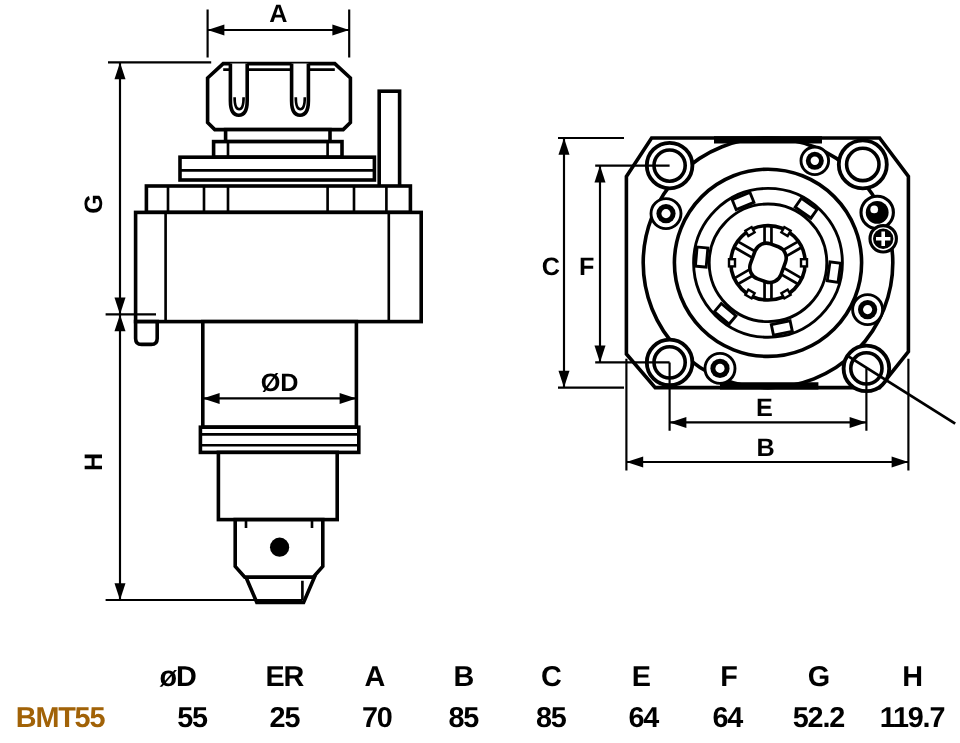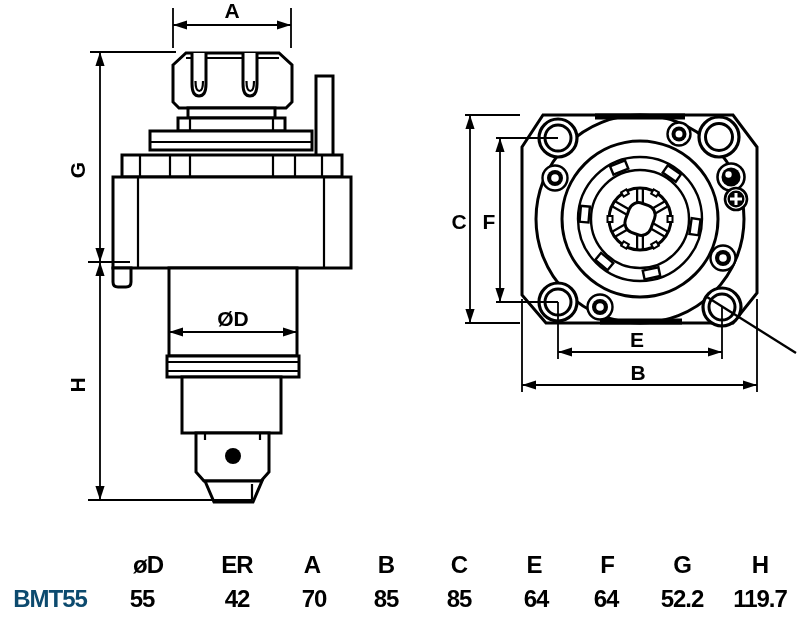--- a/index.html
+++ b/index.html
@@ -3,21 +3,21 @@
 <meta charset="utf-8">
 <style>
   html,body{margin:0;padding:0;background:#ffffff;}
   .stage{position:relative;width:800px;height:619px;background:#ffffff;overflow:hidden;
          font-family:"Liberation Sans",sans-serif;}
   .stage svg{position:absolute;left:0;top:0;}
   .dim-text{font-family:"Liberation Sans",sans-serif;font-size:21px;font-weight:700;fill:#000;}
   .tcell{position:absolute;transform:translateX(-50%);font-weight:700;font-size:24px;
          letter-spacing:-1px;color:#000;white-space:nowrap;}
   .trowlabel{position:absolute;transform:translateX(-50%);font-weight:700;font-size:24px;
-         letter-spacing:-1px;color:#0c4a6e;white-space:nowrap;}
+         letter-spacing:-1px;color:#a16207;white-space:nowrap;}
   .outline{fill:#ffffff;stroke:#000;stroke-width:3;}
   .thin{fill:none;stroke:#000;stroke-width:2.2;}
   .dimline{fill:none;stroke:#000;stroke-width:1.8;}
   .arrow{fill:#000;stroke:none;}
 </style>
 </head>
 <body>
 
 <div class="stage">
 
@@ -220,22 +220,22 @@
     <div class="tcell" style="left:237px;top:551px">ER</div>
     <div class="tcell" style="left:312px;top:551px">A</div>
     <div class="tcell" style="left:386px;top:551px">B</div>
     <div class="tcell" style="left:459px;top:551px">C</div>
     <div class="tcell" style="left:534px;top:551px">E</div>
     <div class="tcell" style="left:607px;top:551px">F</div>
     <div class="tcell" style="left:682px;top:551px">G</div>
     <div class="tcell" style="left:760px;top:551px">H</div>
 
     <div class="trowlabel" style="left:50px;top:585px">BMT55</div>
-    <div class="tcell" style="left:142px;top:585px">55</div>
-    <div class="tcell" style="left:237px;top:585px">42</div>
+    <div class="tcell" style="left:160px;top:585px">55</div>
+    <div class="tcell" style="left:237px;top:585px">25</div>
     <div class="tcell" style="left:314px;top:585px">70</div>
     <div class="tcell" style="left:386px;top:585px">85</div>
     <div class="tcell" style="left:459px;top:585px">85</div>
     <div class="tcell" style="left:536px;top:585px">64</div>
     <div class="tcell" style="left:606px;top:585px">64</div>
     <div class="tcell" style="left:682px;top:585px">52.2</div>
     <div class="tcell" style="left:760px;top:585px">119.7</div>
   </div>
 </div>
 

